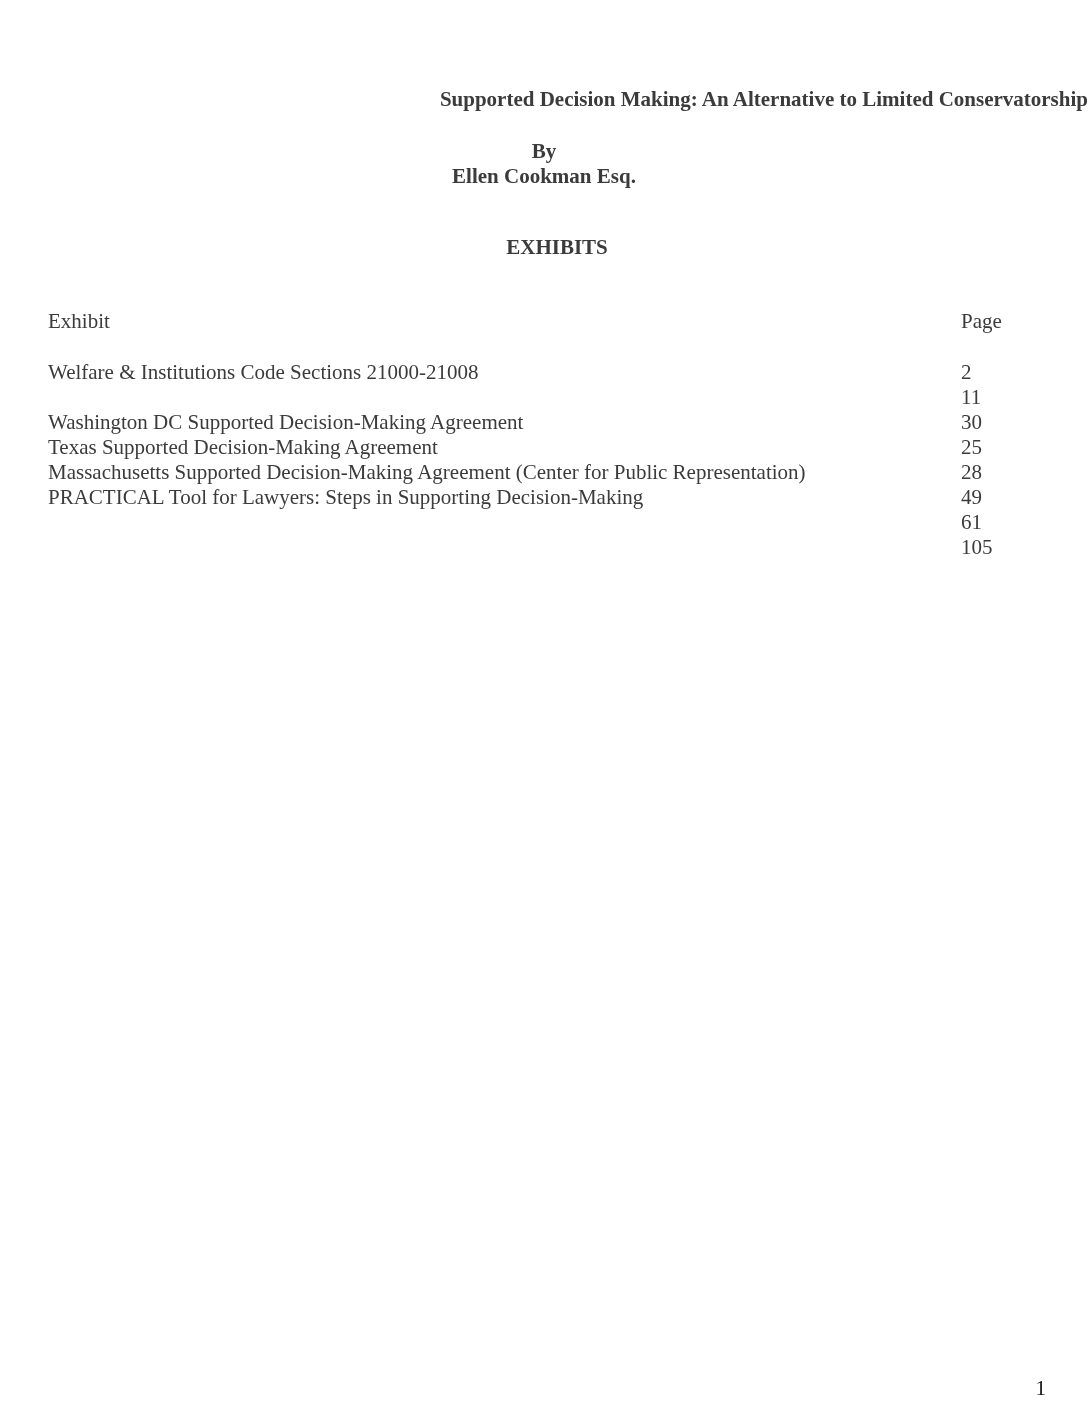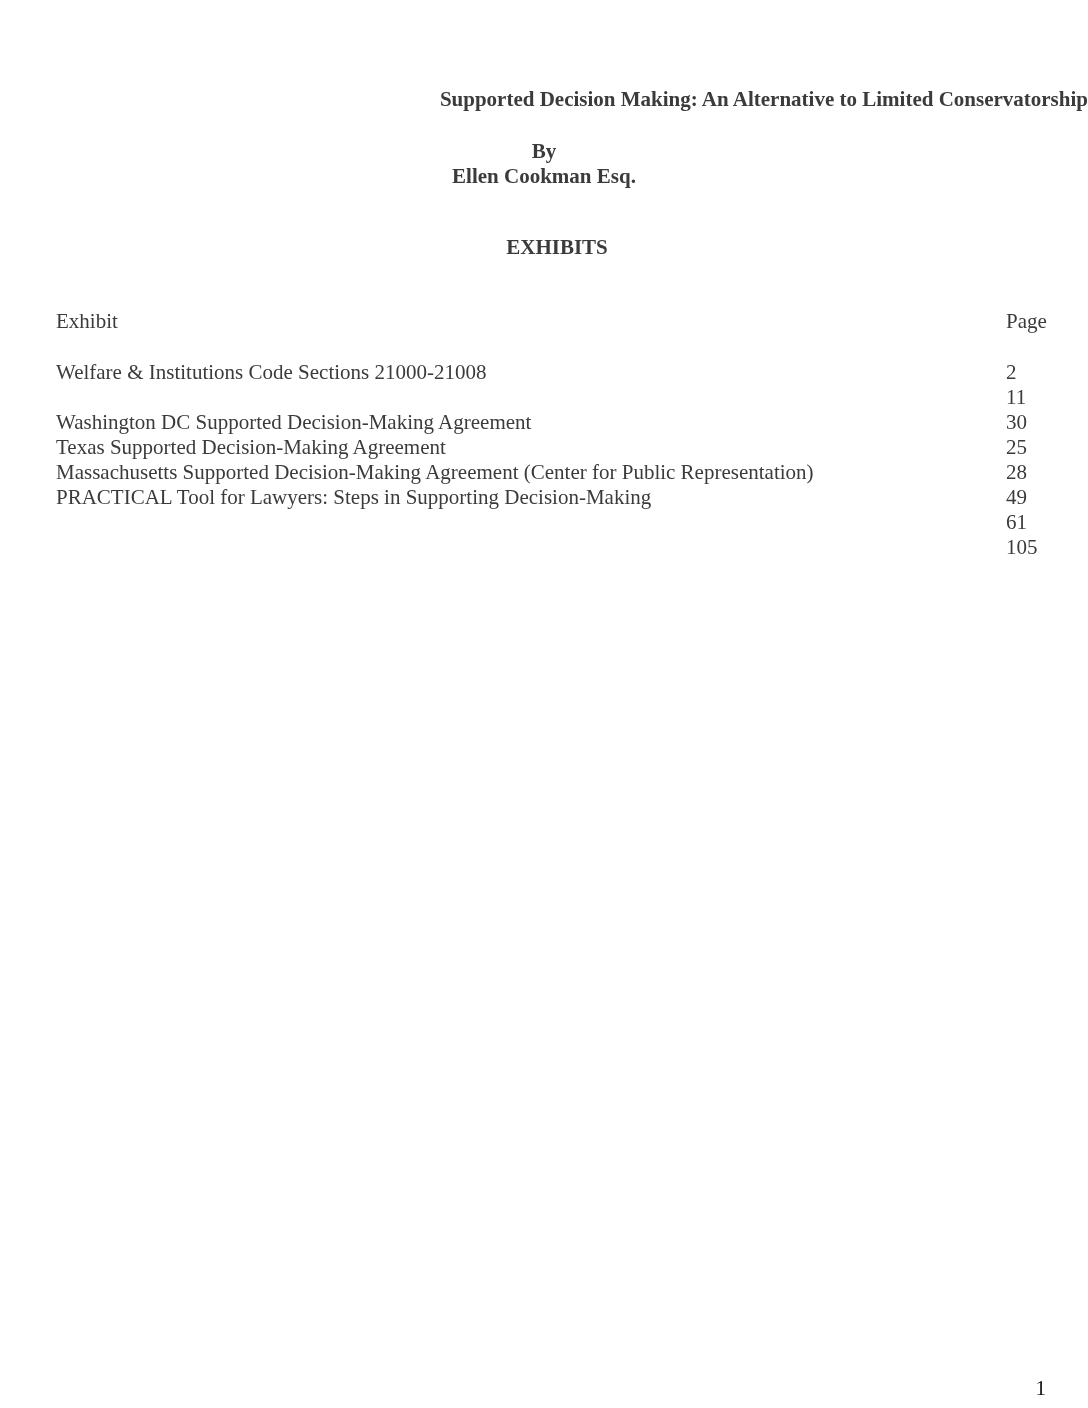--- a/index.html
+++ b/index.html
@@ -55,28 +55,27 @@
   }
   .toc-row {
     position: relative;
     height: 25px;
   }
   .toc-header {
     margin-bottom: 26px;
   }
   .toc-title {
     position: absolute;
-    left: 56px;
+    left: 48px;
     white-space: nowrap;
   }
   .toc-page {
     position: absolute;
     left: 961px;
     white-space: nowrap;
-    margin-left: 45px;
   }
   .footer-page-number {
     position: absolute;
     top: 1376px;
     left: 1016px;
     width: 30px;
     text-align: right;
     color: #111111;
   }
 </style>

